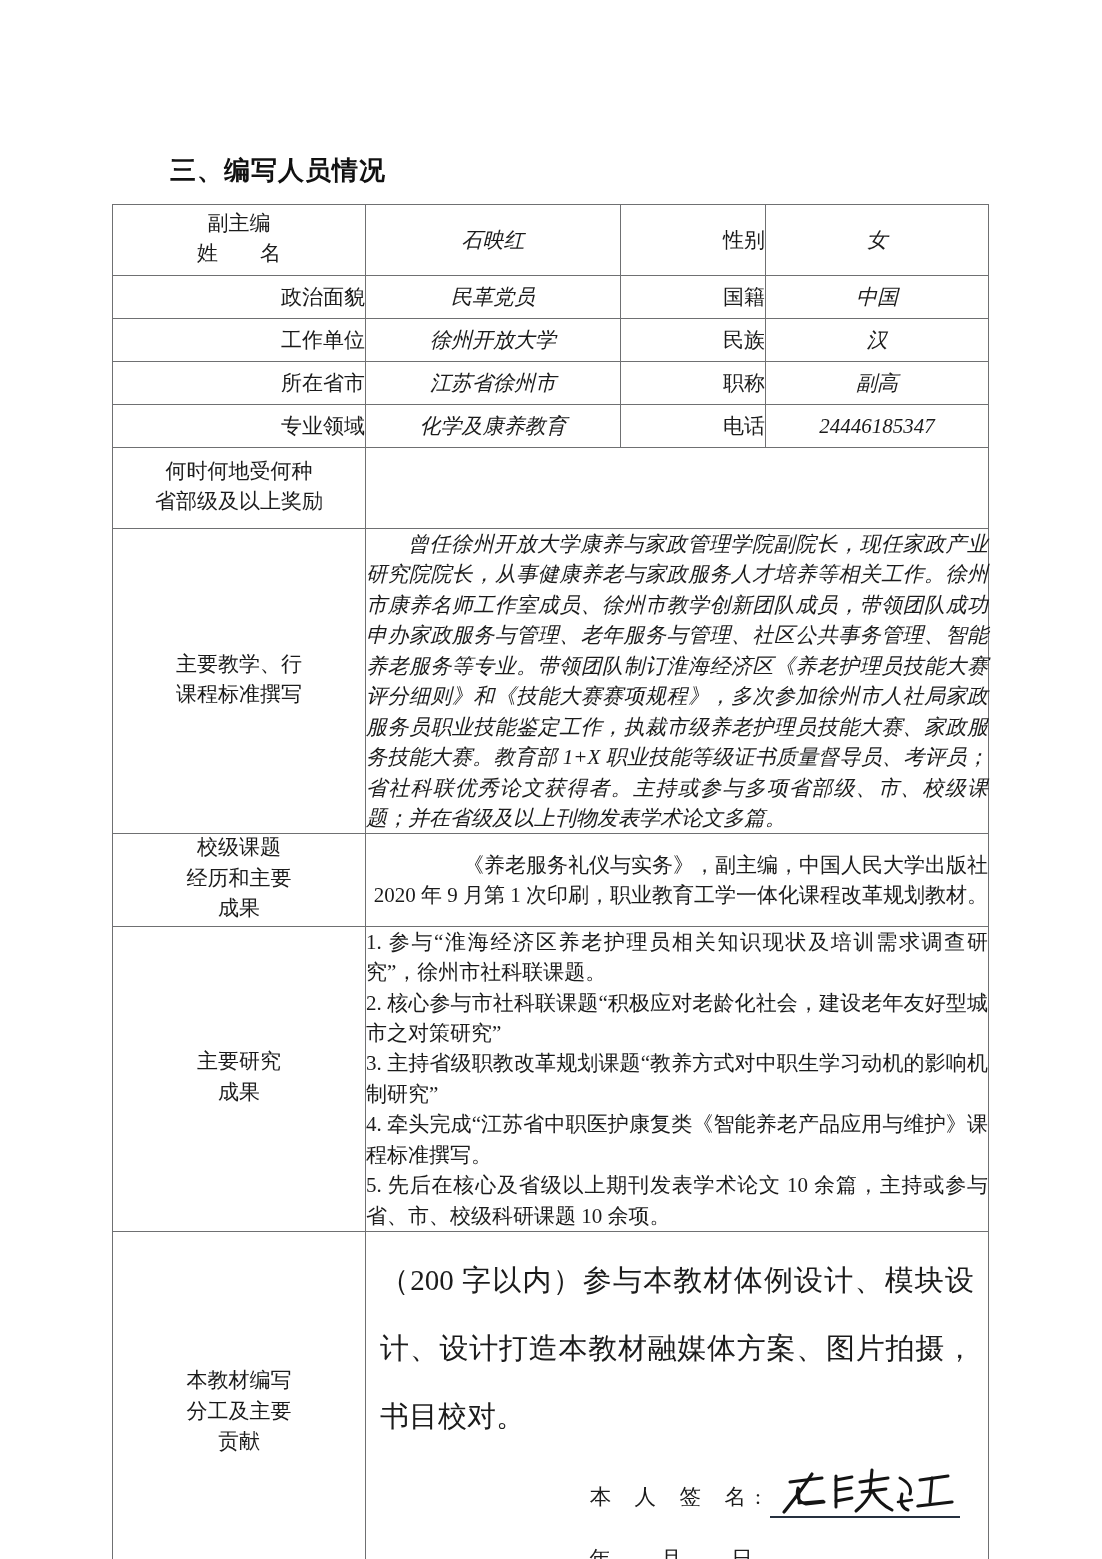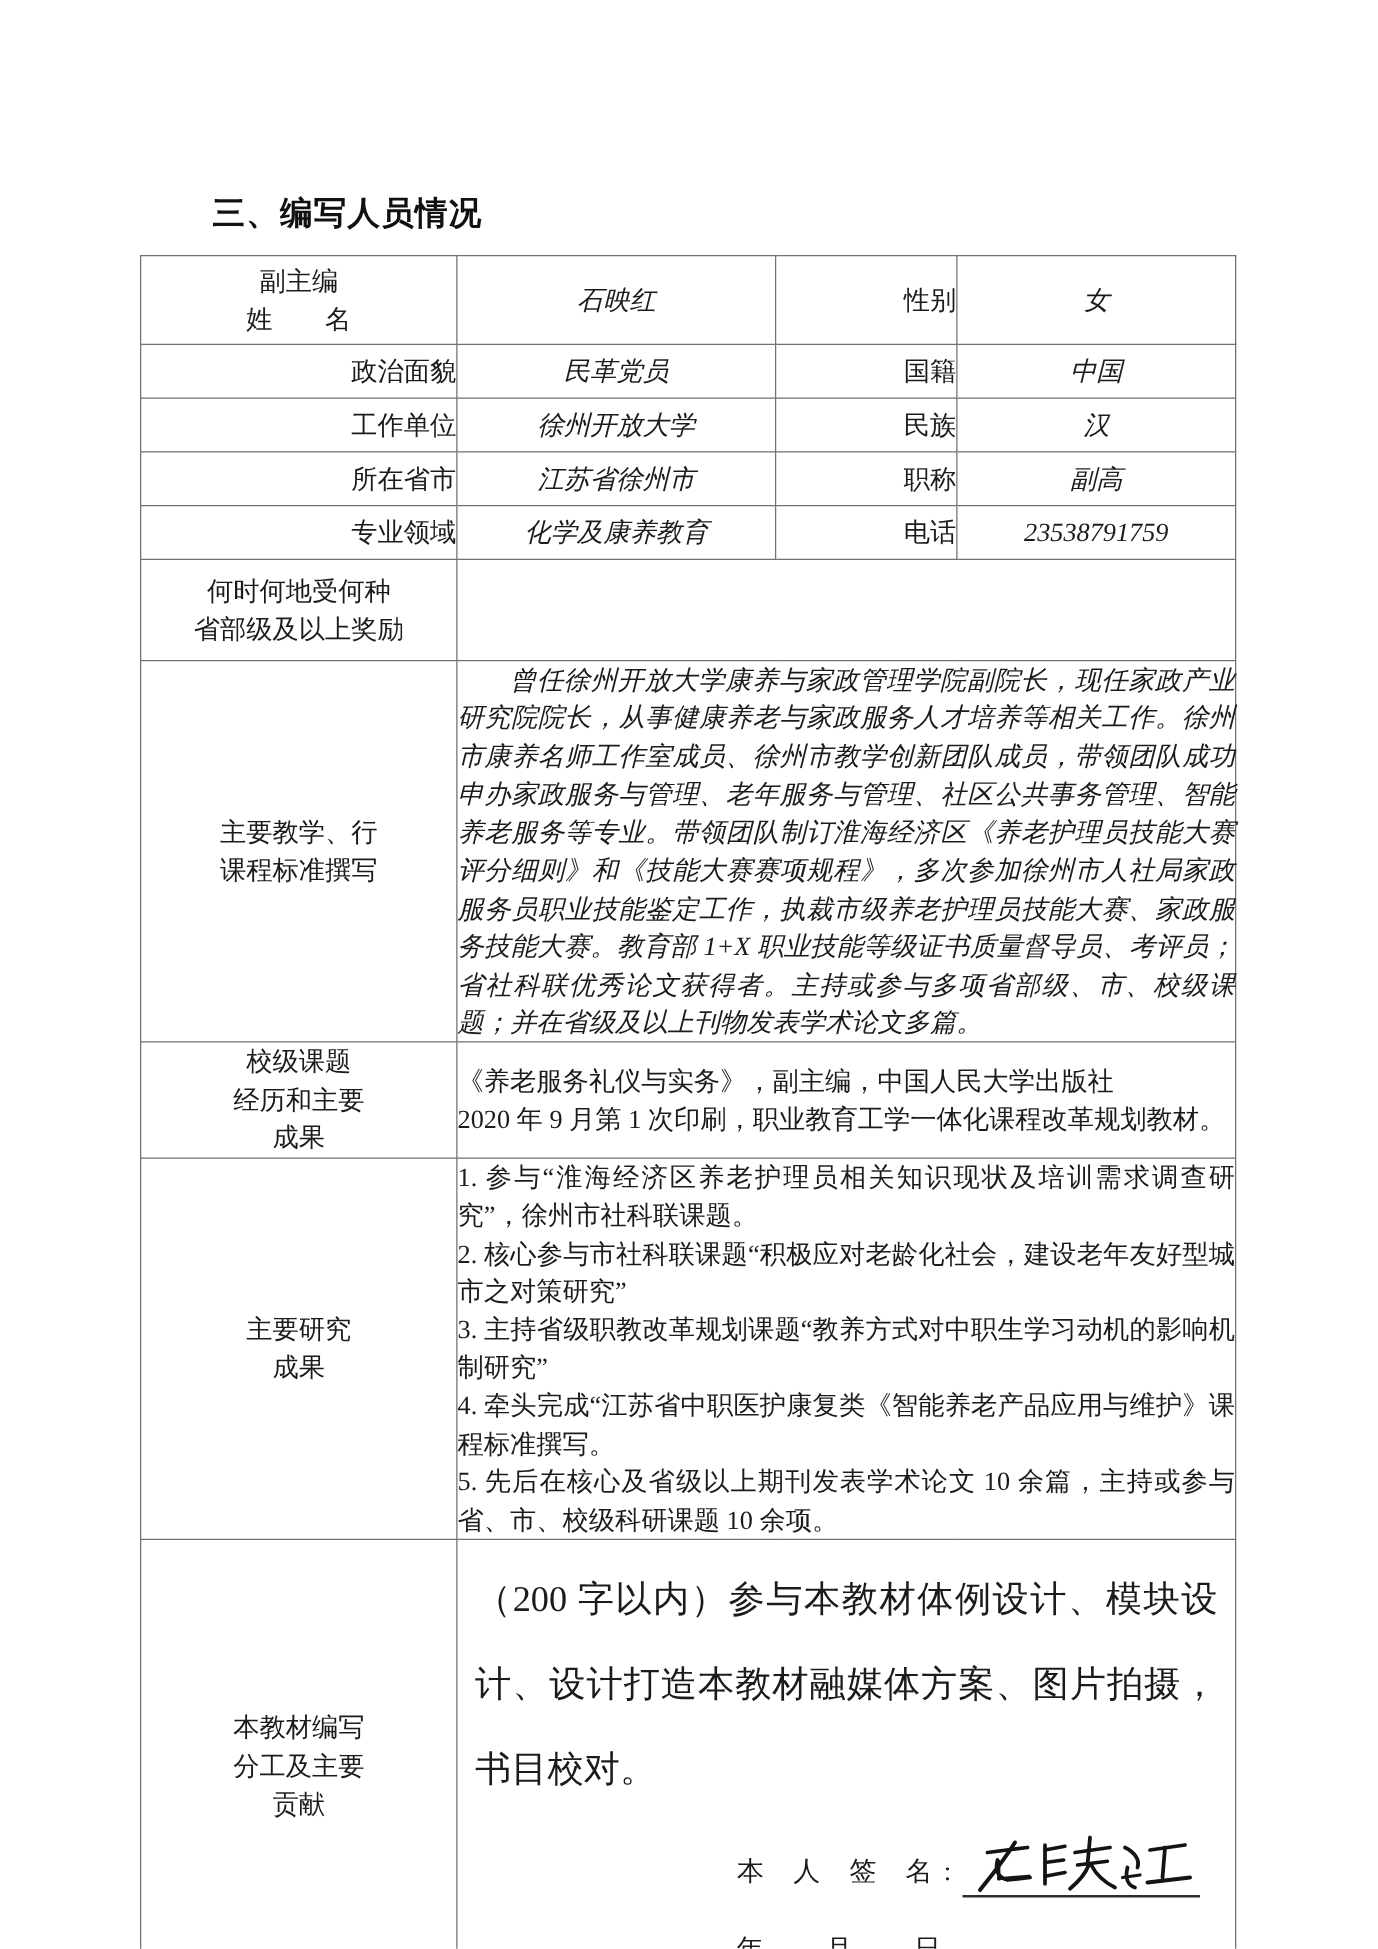--- a/index.html
+++ b/index.html
@@ -49,20 +49,21 @@
     color: #1b1b1b;
   }
   .lbl {
     text-align: right;
     padding: 4px 6px;
   }
   .lbl-2line {
     text-align: center;
     padding: 8px 6px;
     line-height: 1.55;
+    font-family: Liberation Mono, monospace;
   }
   .val {
     text-align: center;
     padding: 4px 8px;
     font-style: italic;
   }
   .val-left {
     text-align: left;
     padding: 6px 10px 8px 10px;
   }
@@ -72,21 +73,21 @@
     font-size: 20.5px;
     line-height: 1.62;
     padding: 8px 12px 10px 12px;
     color: #1b1b1b;
   }
   .para-indent {
     text-indent: 2em;
     font-style: italic;
   }
   .center-block {
-    text-align: left;
+    text-align: right;
     font-size: 20.5px;
     line-height: 1.72;
     padding: 12px 10px;
   }
   .list-block {
     font-size: 20.5px;
     line-height: 1.52;
     padding: 6px 10px 8px 12px;
     text-align: justify;
     text-justify: inter-ideograph;
@@ -179,21 +180,21 @@
         <td class="lbl" style="height:42px">所在省市</td>
         <td class="val">江苏省徐州市</td>
         <td class="lbl">职称</td>
         <td class="val">副高</td>
       </tr>
 
       <tr>
         <td class="lbl" style="height:42px">专业领域</td>
         <td class="val">化学及康养教育</td>
         <td class="lbl">电话</td>
-        <td class="val">23538791759</td>
+        <td class="val">24446185347</td>
       </tr>
 
       <tr>
         <td class="lbl-2line" style="height:80px">
           <div>何时何地受何种</div>
           <div>省部级及以上奖励</div>
         </td>
         <td class="val-left" colspan="3"></td>
       </tr>
 

